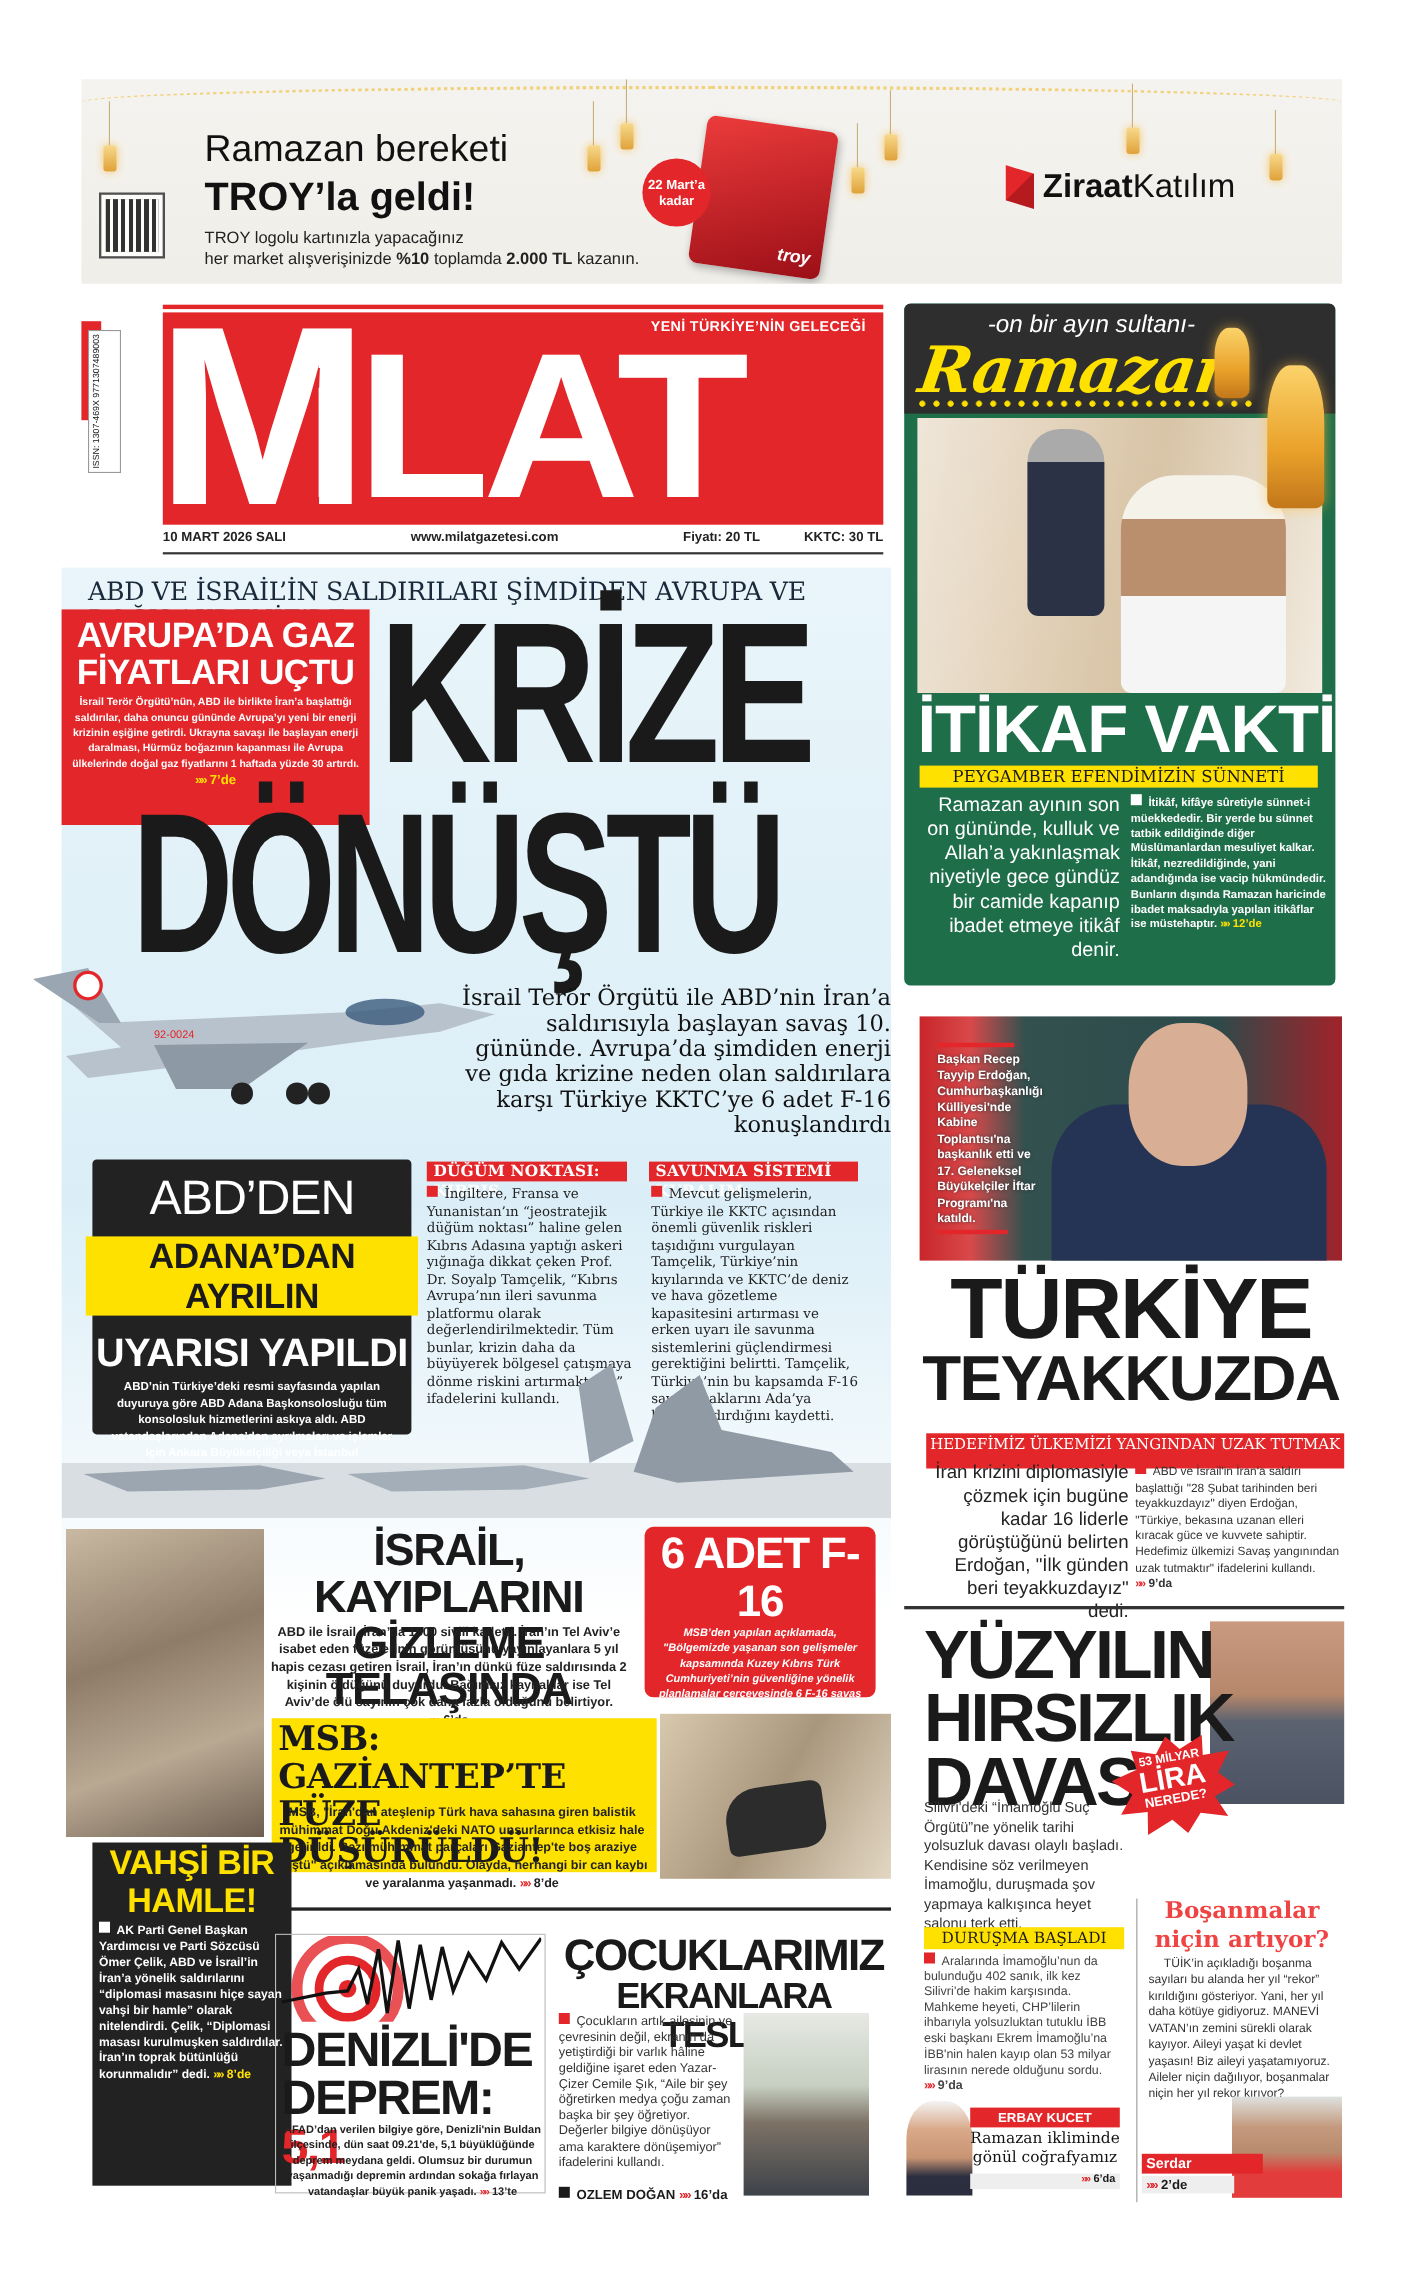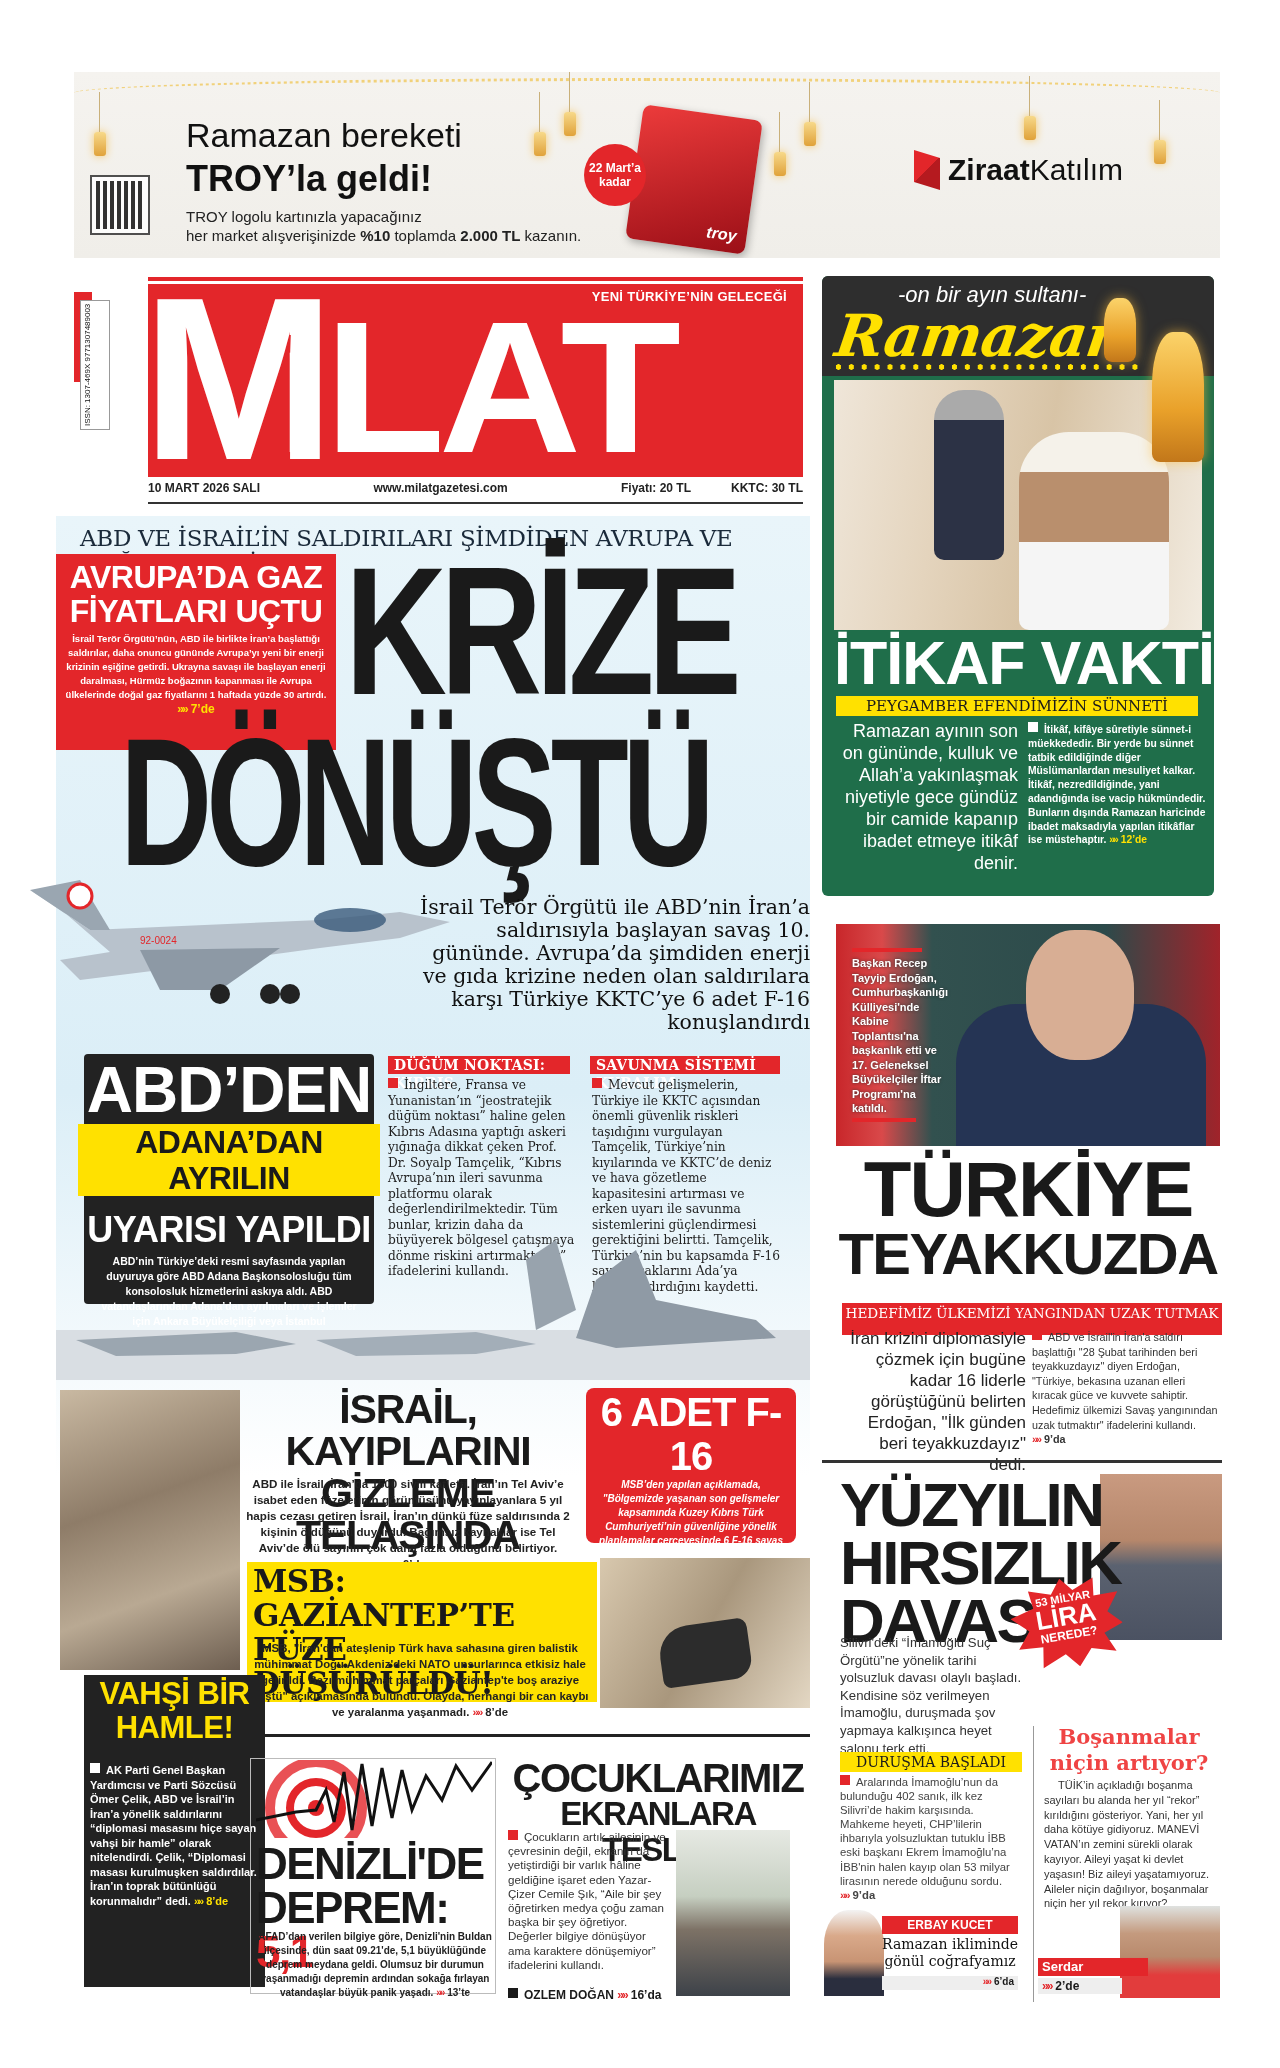--- a/index.html
+++ b/index.html
@@ -51,21 +51,21 @@
 #gas-title{font-size:32px;line-height:34px;font-weight:900;letter-spacing:-.5px}
 #gas-body{font-size:9.5px;line-height:14px;font-weight:bold;margin-top:4px}
 #gas-body .more{color:#ffe100;font-size:12px}
 #krize{left:345px;top:540px;font-size:172px;font-weight:900;line-height:170px;color:#1a1a1a;letter-spacing:-8px;transform:scaleX(.82) scaleY(1.06);transform-origin:left top}
 #donustu{left:120px;top:712px;font-size:168px;font-weight:900;line-height:168px;color:#1a1a1a;letter-spacing:-8px;transform:scaleX(.76) scaleY(1.08);transform-origin:left top}
 #jet1{left:20px;top:860px;width:440px;height:150px}
 #main-deck{left:410px;top:896px;width:400px;text-align:right;font-size:20.5px;line-height:23px;color:#111}
 
 
 #abd-box{left:84px;top:1054px;width:290px;height:250px;background:#222;color:#fff;text-align:center;border-radius:4px;padding-top:6px}
-#abd-t1{font-size:64px;font-weight:700;line-height:60px;letter-spacing:-1px}
+#abd-t1{font-size:44px;font-weight:400;line-height:60px;letter-spacing:-1px}
 #abd-t2{margin:4px -6px 0;background:#ffe100;color:#1a1a1a;font-size:32px;font-weight:900;line-height:36px;letter-spacing:-.5px}
 #abd-t3{font-size:36px;font-weight:900;line-height:40px;margin-top:14px;letter-spacing:-.5px}
 #abd-body{font-size:10.5px;line-height:15px;font-weight:bold;padding:4px 10px 0}
 #abd-body .more{color:#ffe100}
 
 
 .sec-label{position:absolute;height:18px;background:#e3262a;color:#fff;font-size:14px;line-height:18px;padding:0 6px;font-weight:bold;letter-spacing:.2px}
 #col1-label{left:388px;top:1056px;width:182px}
 #col2-label{left:590px;top:1056px;width:190px}
 .colbody{position:absolute;font-size:12.2px;line-height:15.5px;color:#222}
@@ -84,21 +84,21 @@
 
 #msb-title{left:247px;top:1562px;width:350px;background:#ffe100;padding:2px 6px;font-family:"DejaVu Serif",serif;font-size:31px;line-height:34px;font-weight:900;color:#1a1a1a;letter-spacing:-.5px}
 #msb-photo{left:600px;top:1558px;width:210px;height:150px;background:linear-gradient(120deg,#d8c8ae,#a9977d 50%,#e3d7c3);overflow:hidden}
 #msb-photo .debris{position:absolute;left:60px;top:65px;width:90px;height:60px;background:#2c2c2c;border-radius:30px 10px 20px 8px;transform:rotate(-8deg)}
 #msb-body{left:250px;top:1640px;width:340px;font-size:11.4px;line-height:16px;font-weight:bold;text-align:center;color:#222}
 #sep-left{left:244px;top:1734px;width:566px;height:3px;background:#222}
 
 
 #vahsi-box{left:84px;top:1675px;width:181px;height:312px;background:#222;color:#fff;padding:2px 6px}
 #vahsi-title{color:#ffe100;font-size:31px;line-height:34px;font-weight:900;text-align:center;letter-spacing:-.5px}
-#vahsi-body{font-size:11px;line-height:14.5px;font-weight:bold;margin-top:18px}
+#vahsi-body{font-size:11px;line-height:14.5px;font-weight:bold;margin-top:2px}
 #vahsi-body .more{color:#ffe100}
 
 
 #den-box{left:250px;top:1758px;width:246px;height:236px;border:1px solid #bbb}
 #den-graph{left:256px;top:1760px;width:236px;height:78px;overflow:hidden}
 #den-title{left:256px;top:1842px;width:240px;font-size:44px;line-height:44px;font-weight:900;letter-spacing:-1.5px;color:#1a1a1a}
 #den-title .red{color:#e3262a}
 #den-body{left:256px;top:1930px;width:238px;font-size:10px;line-height:14px;font-weight:bold;text-align:center;color:#222}
 
 

